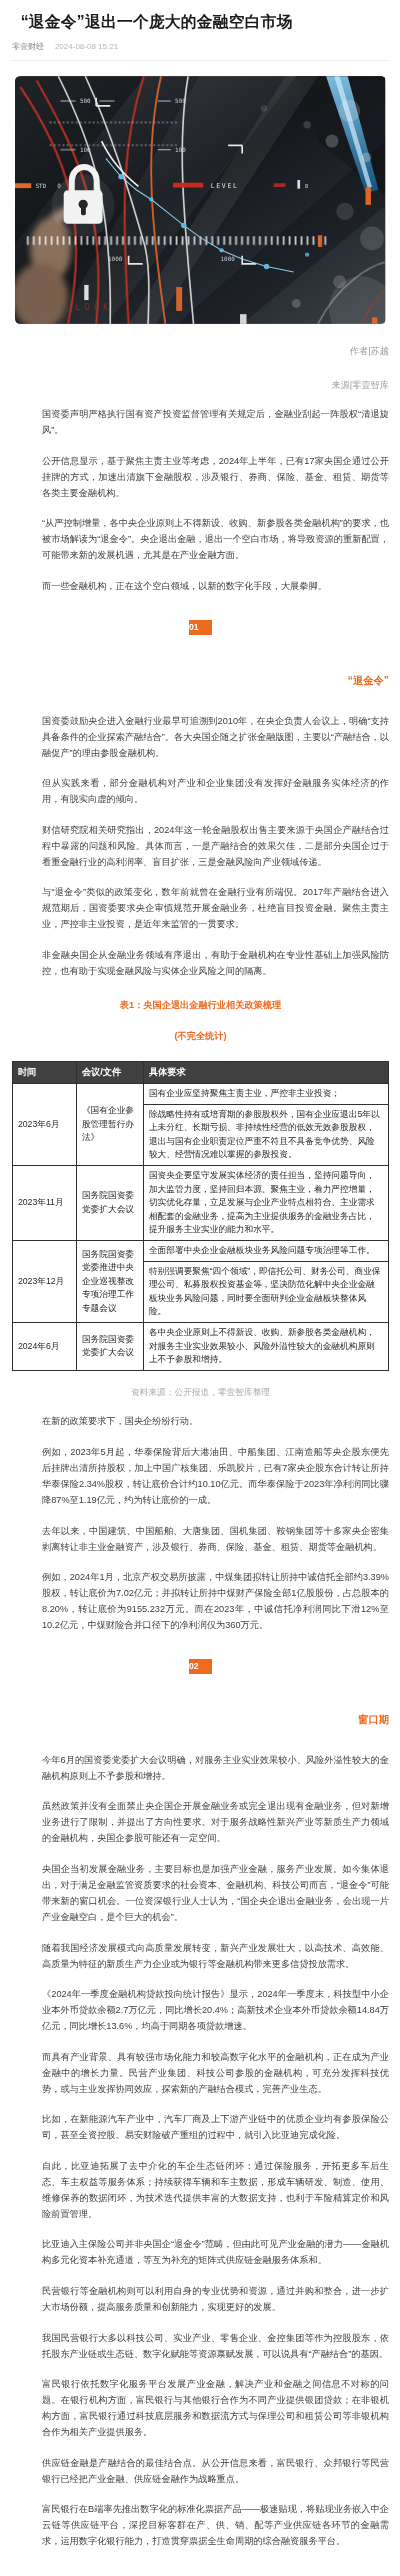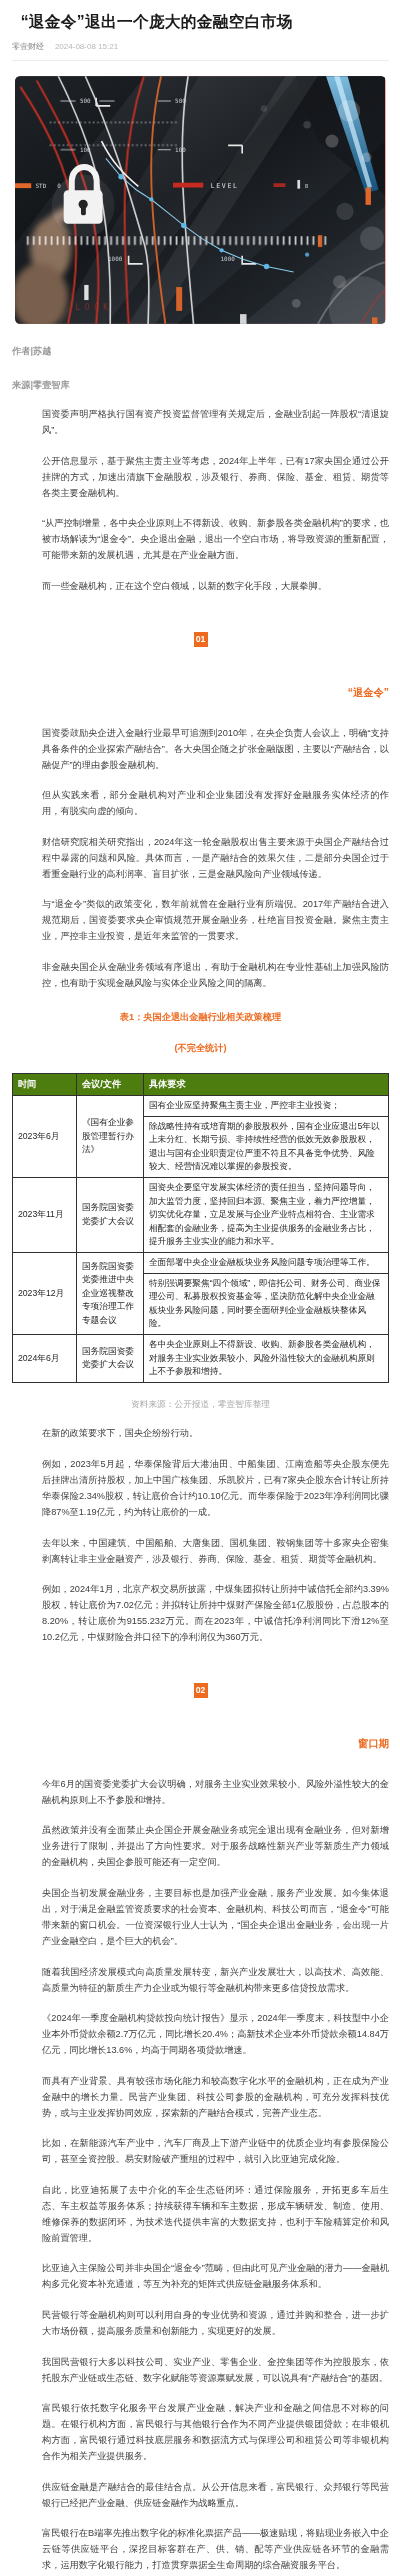--- a/index.html
+++ b/index.html
@@ -5,31 +5,31 @@
   html,body{margin:0;padding:0;background:#ffffff;}
   body{width:401px;font-family:"Liberation Sans","DejaVu Sans",sans-serif;color:#3d3d3d;}
   .page{padding:1.1px 12px 26px;}
   h1.title{margin:9.7px 8.7px 7.6px;font-size:15.7px;line-height:1.42;color:#1b1b1b;font-weight:700;letter-spacing:0.3px;}
   .byline{margin:3.2px 0 8.7px;font-size:8px;}
   .byline-source{color:#7b7b7b;margin-right:8.7px;cursor:pointer;}
   .byline-date{color:#b7b7b7;}
   .divider{border:none;border-top:0.5px solid #ececec;margin:0 0 15px;}
   .hero{margin:0 3.2px;height:248px;border-radius:5.4px;overflow:hidden;background:#fca5a5;}
   .hero svg{display:block;}
-  .credits{text-align:left;font-size:9.2px;font-weight:700;color:#9c9c9c;}
+  .credits{text-align:right;font-size:9.2px;font-weight:400;color:#9c9c9c;}
   .credits .credit{margin:20.6px 0 0;}
   .para{font-size:9.2px;line-height:16px;margin:14.6px 0;text-align:justify;color:#3d3d3d;padding-left:30px;}
-  .section-badge{width:14px;height:14.6px;margin:38px auto 0;background:#ed6a1f;color:#fff;
-    text-align:center;line-height:14.6px;font-size:8.7px;font-weight:700;}
+  .section-badge{width:23px;height:14.6px;margin:26px auto 0;background:#ed6a1f;color:#fff;
+    line-height:14.6px;font-size:8.7px;font-weight:700;}
   .section-title{margin:39px 0 25px;text-align:right;color:#ed6a1f;font-size:10.3px;font-weight:700;}
   .table-title{margin:20.6px 0 0;text-align:center;color:#ed6a1f;font-size:9.2px;font-weight:700;}
   .table-subtitle{margin:17.3px 0 0;text-align:center;color:#ed6a1f;font-size:9.2px;font-weight:700;}
   table.policy{width:100%;border-collapse:collapse;margin:18.4px 0 0;font-size:8.7px;color:#262626;table-layout:fixed;}
   table.policy th,table.policy td{border:1.1px solid #303030;padding:3.2px 4.9px;line-height:1.55;text-align:left;vertical-align:middle;word-break:break-all;}
-  table.policy thead th{background:#4d7c0f;color:#ffffff;font-weight:700;font-size:9.2px;}
+  table.policy thead th{background:#404040;color:#ffffff;font-weight:700;font-size:9.2px;}
   .table-caption{text-align:center;color:#a9a9a9;font-size:8.7px;margin:16px 0 14.6px;}
 </style>
 </head>
 <body>
 
 <main class="page">
 
   <header>
     <h1 class="title">“退金令”退出一个庞大的金融空白市场</h1>
     <div class="byline">

